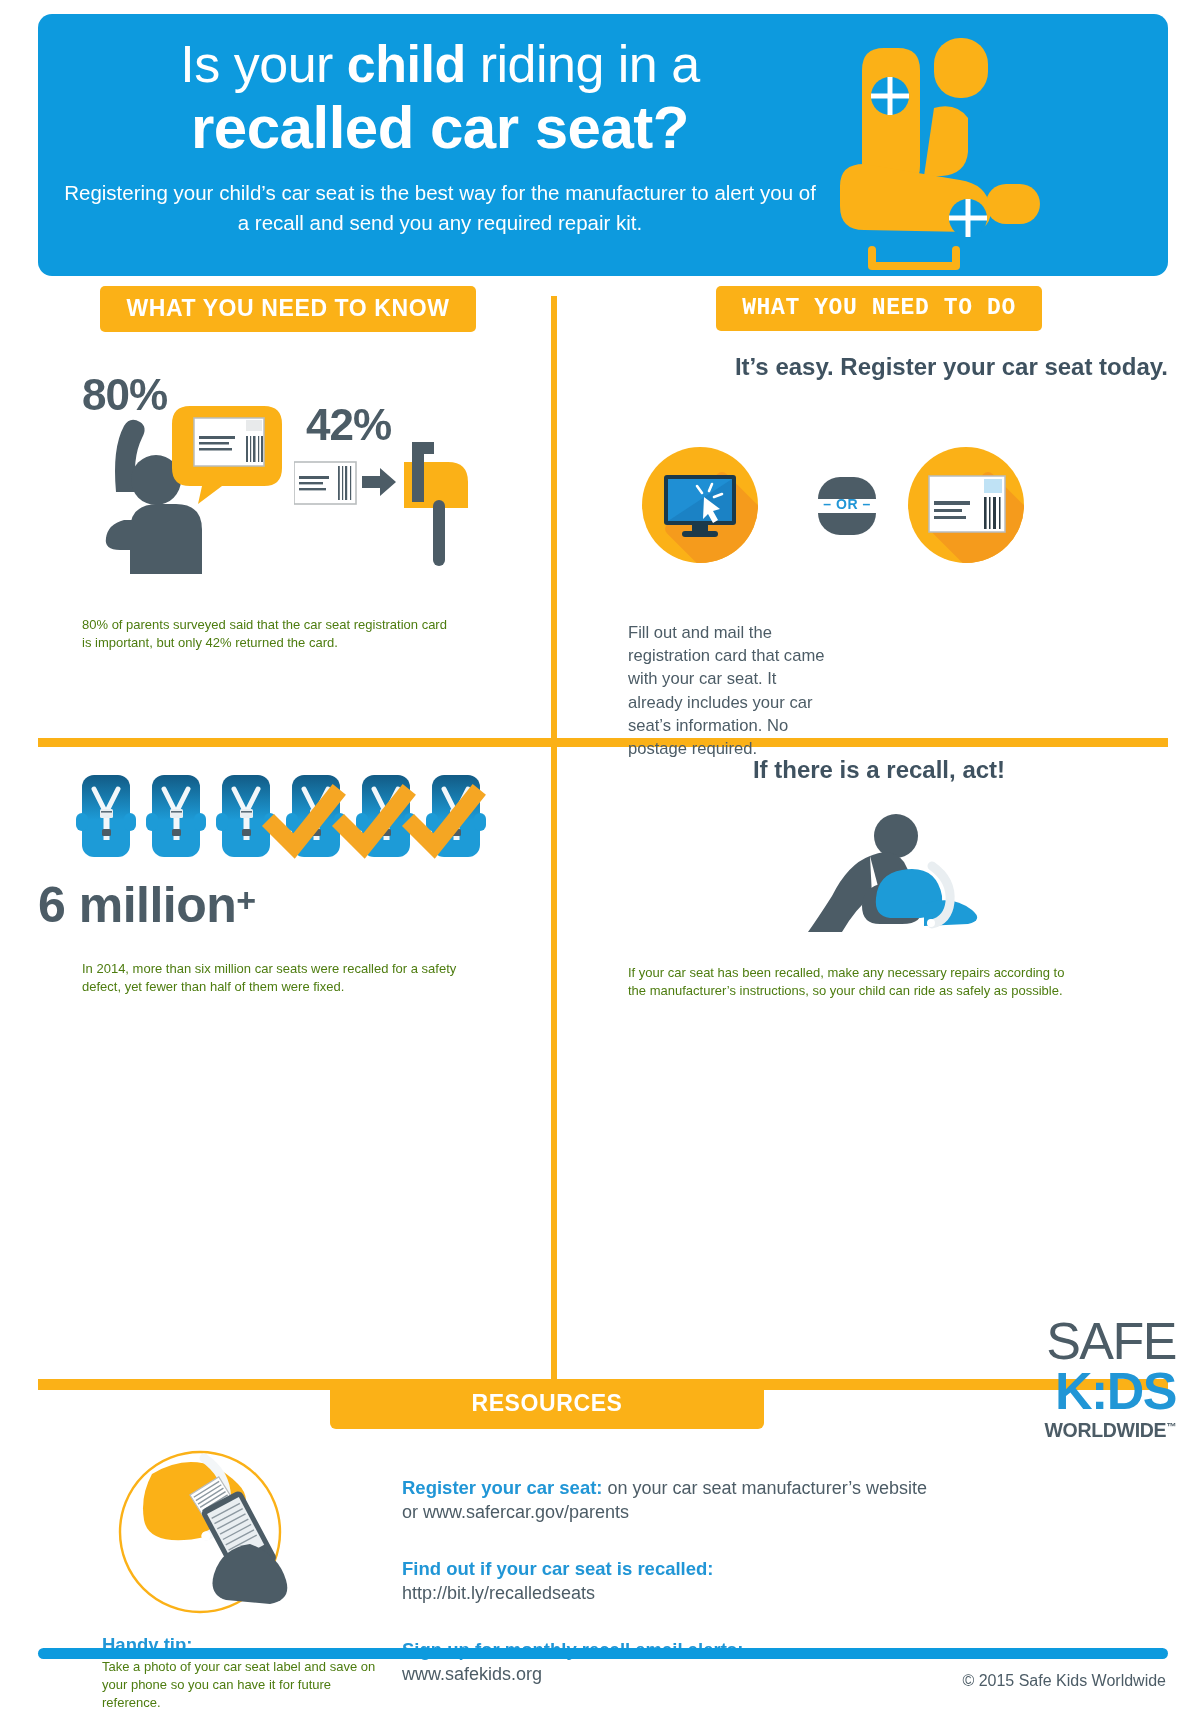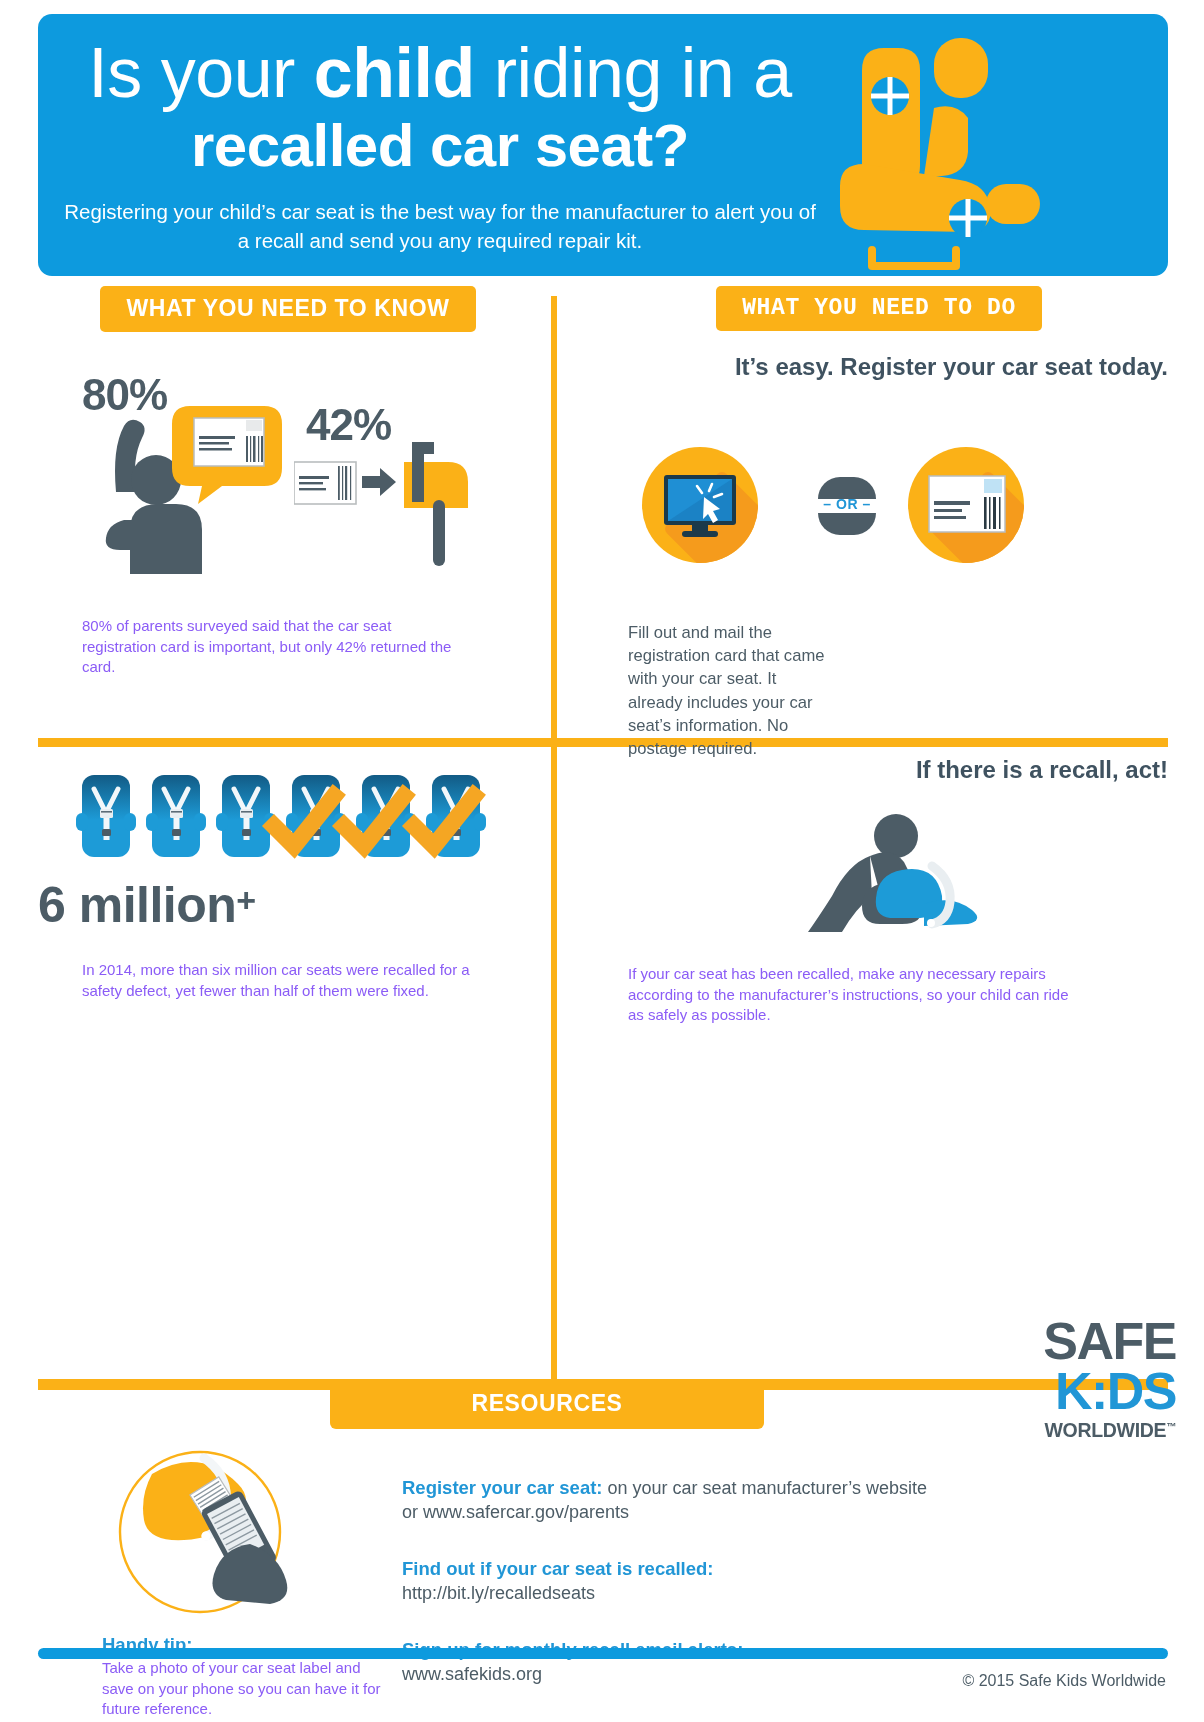--- a/index.html
+++ b/index.html
@@ -13,21 +13,21 @@
   
   .header {
     position:absolute; left:38px; top:14px; width:1130px; height:262px;
     background:#0d9ade; border-radius:14px; overflow:hidden;
   }
   .header-text { position:absolute; left:22px; top:24px; width:760px; }
   .hl1, .hl2 {
     color:#ffffff; text-align:center; letter-spacing:-0.5px;
     line-height:1.02; white-space:nowrap;
   }
-  .hl1 { font-size:70px; font-weight:300; }
+  .hl1 { font-size:52px; font-weight:300; }
   .hl1 b { font-weight:bold; }
   .hl2 { font-size:60px; font-weight:bold; margin-top:6px; }
   .hsub {
     color:#ffffff; font-size:20.5px; line-height:1.45; margin-top:20px;
     text-align:center; font-weight:400;
   }
   .seat-art { position:absolute; right:100px; top:22px; width:240px; height:236px; }
 
   
   .grid { position:absolute; left:38px; top:286px; width:1130px; }
@@ -35,21 +35,21 @@
   .hline { position:absolute; background:#fbb117; }
 
   .banner {
     background:#fbb117; color:#fff; font-weight:bold; font-size:23px;
     letter-spacing:0.6px; text-align:center; padding:9px 26px 10px;
     border-radius:5px; display:inline-block;
   }
 
   .quad { position:absolute; }
 
-  .body-txt { font-size:15px; line-height:1.38; color:#8b5cf6; }
+  .body-txt { font-size:13px; line-height:1.38; color:#4d7c0f; }
   .body-sm  { font-size:16.6px; line-height:1.40; color:#4c5c66; }
   .head2 { font-size:24px; font-weight:bold; color:#3f5260; }
 
   .bigpct { font-size:44px; font-weight:bold; color:#4c5c66; letter-spacing:-1px; }
   .bignum { font-size:50px; font-weight:600; color:#4c5c66; letter-spacing:-0.5px; }
 
   .circ {
     width:116px; height:116px; border-radius:50%; background:#fbb117;
     position:relative; overflow:hidden;
   }
@@ -79,21 +79,21 @@
     position:absolute; left:292px; top:0; width:434px; background:#fbb117;
     color:#fff; font-weight:bold; font-size:23px; letter-spacing:0.6px;
     text-align:center; padding:11px 0 12px; border-radius:0 0 6px 6px;
   }
 
   .link-title { color:#2196d6; font-weight:bold; font-size:18.5px; }
   .link-body  { color:#4c5c66; font-size:18px; }
   .res-line { font-size:18px; line-height:1.33; }
 
   .logo { position:absolute; right:28px; top:1318px; width:162px; text-align:right; }
-  .logo .l1 { font-size:52px; font-weight:bold; color:#4c5c66; letter-spacing:-1.5px; line-height:0.92; }
+  .logo .l1 { font-size:52px; font-weight:normal; color:#4c5c66; letter-spacing:-1.5px; line-height:0.92; }
   .logo .l2 { font-size:52px; font-weight:bold; color:#2196d6; letter-spacing:-1.5px; line-height:0.98; }
   .logo .l3 { font-size:19.5px; font-weight:bold; color:#4c5c66; letter-spacing:-0.3px; margin-top:2px;}
   .logo .tm { font-size:10px; vertical-align:super; font-weight:bold; }
 
   .footer-rule {
     position:absolute; left:38px; top:1648px; width:1130px; height:11px;
     background:#0d9ade; border-radius:6px;
   }
   .copyright {
     position:absolute; right:38px; top:1672px; font-size:16px; color:#4c5c66;
@@ -306,21 +306,21 @@
     </div>
 
     <div style="text-align:left; width:470px;">
       <span class="bignum">6 million</span><span class="bignum" style="font-size:34px; vertical-align:10px;">+</span>
     </div>
 
     <div class="body-txt" style="width:400px; margin:26px 0 0 44px;">In 2014, more than six million car seats were recalled for a safety defect, yet fewer than half of them were fixed.</div>
   </div>
 
   <div class="quad" style="left:552px; top:470px; width:578px;">
-    <div class="head2" style="text-align:right;">If there is a recall, act!</div>
+    <div class="head2" style="text-align:center;">If there is a recall, act!</div>
 
     <div style="text-align:center; margin-top:24px;">
       <svg width="210" height="130" viewBox="0 0 210 130">
         <circle cx="122" cy="28" r="22" fill="#4C5C66"></circle>
         <path d="M96 48 q22 -10 34 6 l6 12 q6 14 -8 20 l-22 0 z" fill="#4C5C66"></path>
         <path d="M96 48 q-22 8 -38 40 q-14 22 -24 36 l34 0 q14 -24 30 -36 z" fill="#4C5C66"></path>
         <path d="M118 74 q26 -2 30 24 q2 18 -20 18 l-22 0 q-18 0 -18 -18 q0 -22 30 -24z" fill="#4C5C66"></path>
         <path d="M128 62 q34 -6 40 26 q2 20 -22 22 l-30 0 q-16 -2 -14 -20 q2 -24 26 -28z" fill="#1D9BD7"></path>
         <path d="M150 96 q28 -10 48 6 q12 10 -4 14 l-44 2 z" fill="#1D9BD7"></path>
         <path d="M158 58 q20 14 18 36 q-2 18 -18 22" stroke="#e9eef1" stroke-width="9" fill="none" stroke-linecap="round"></path>

